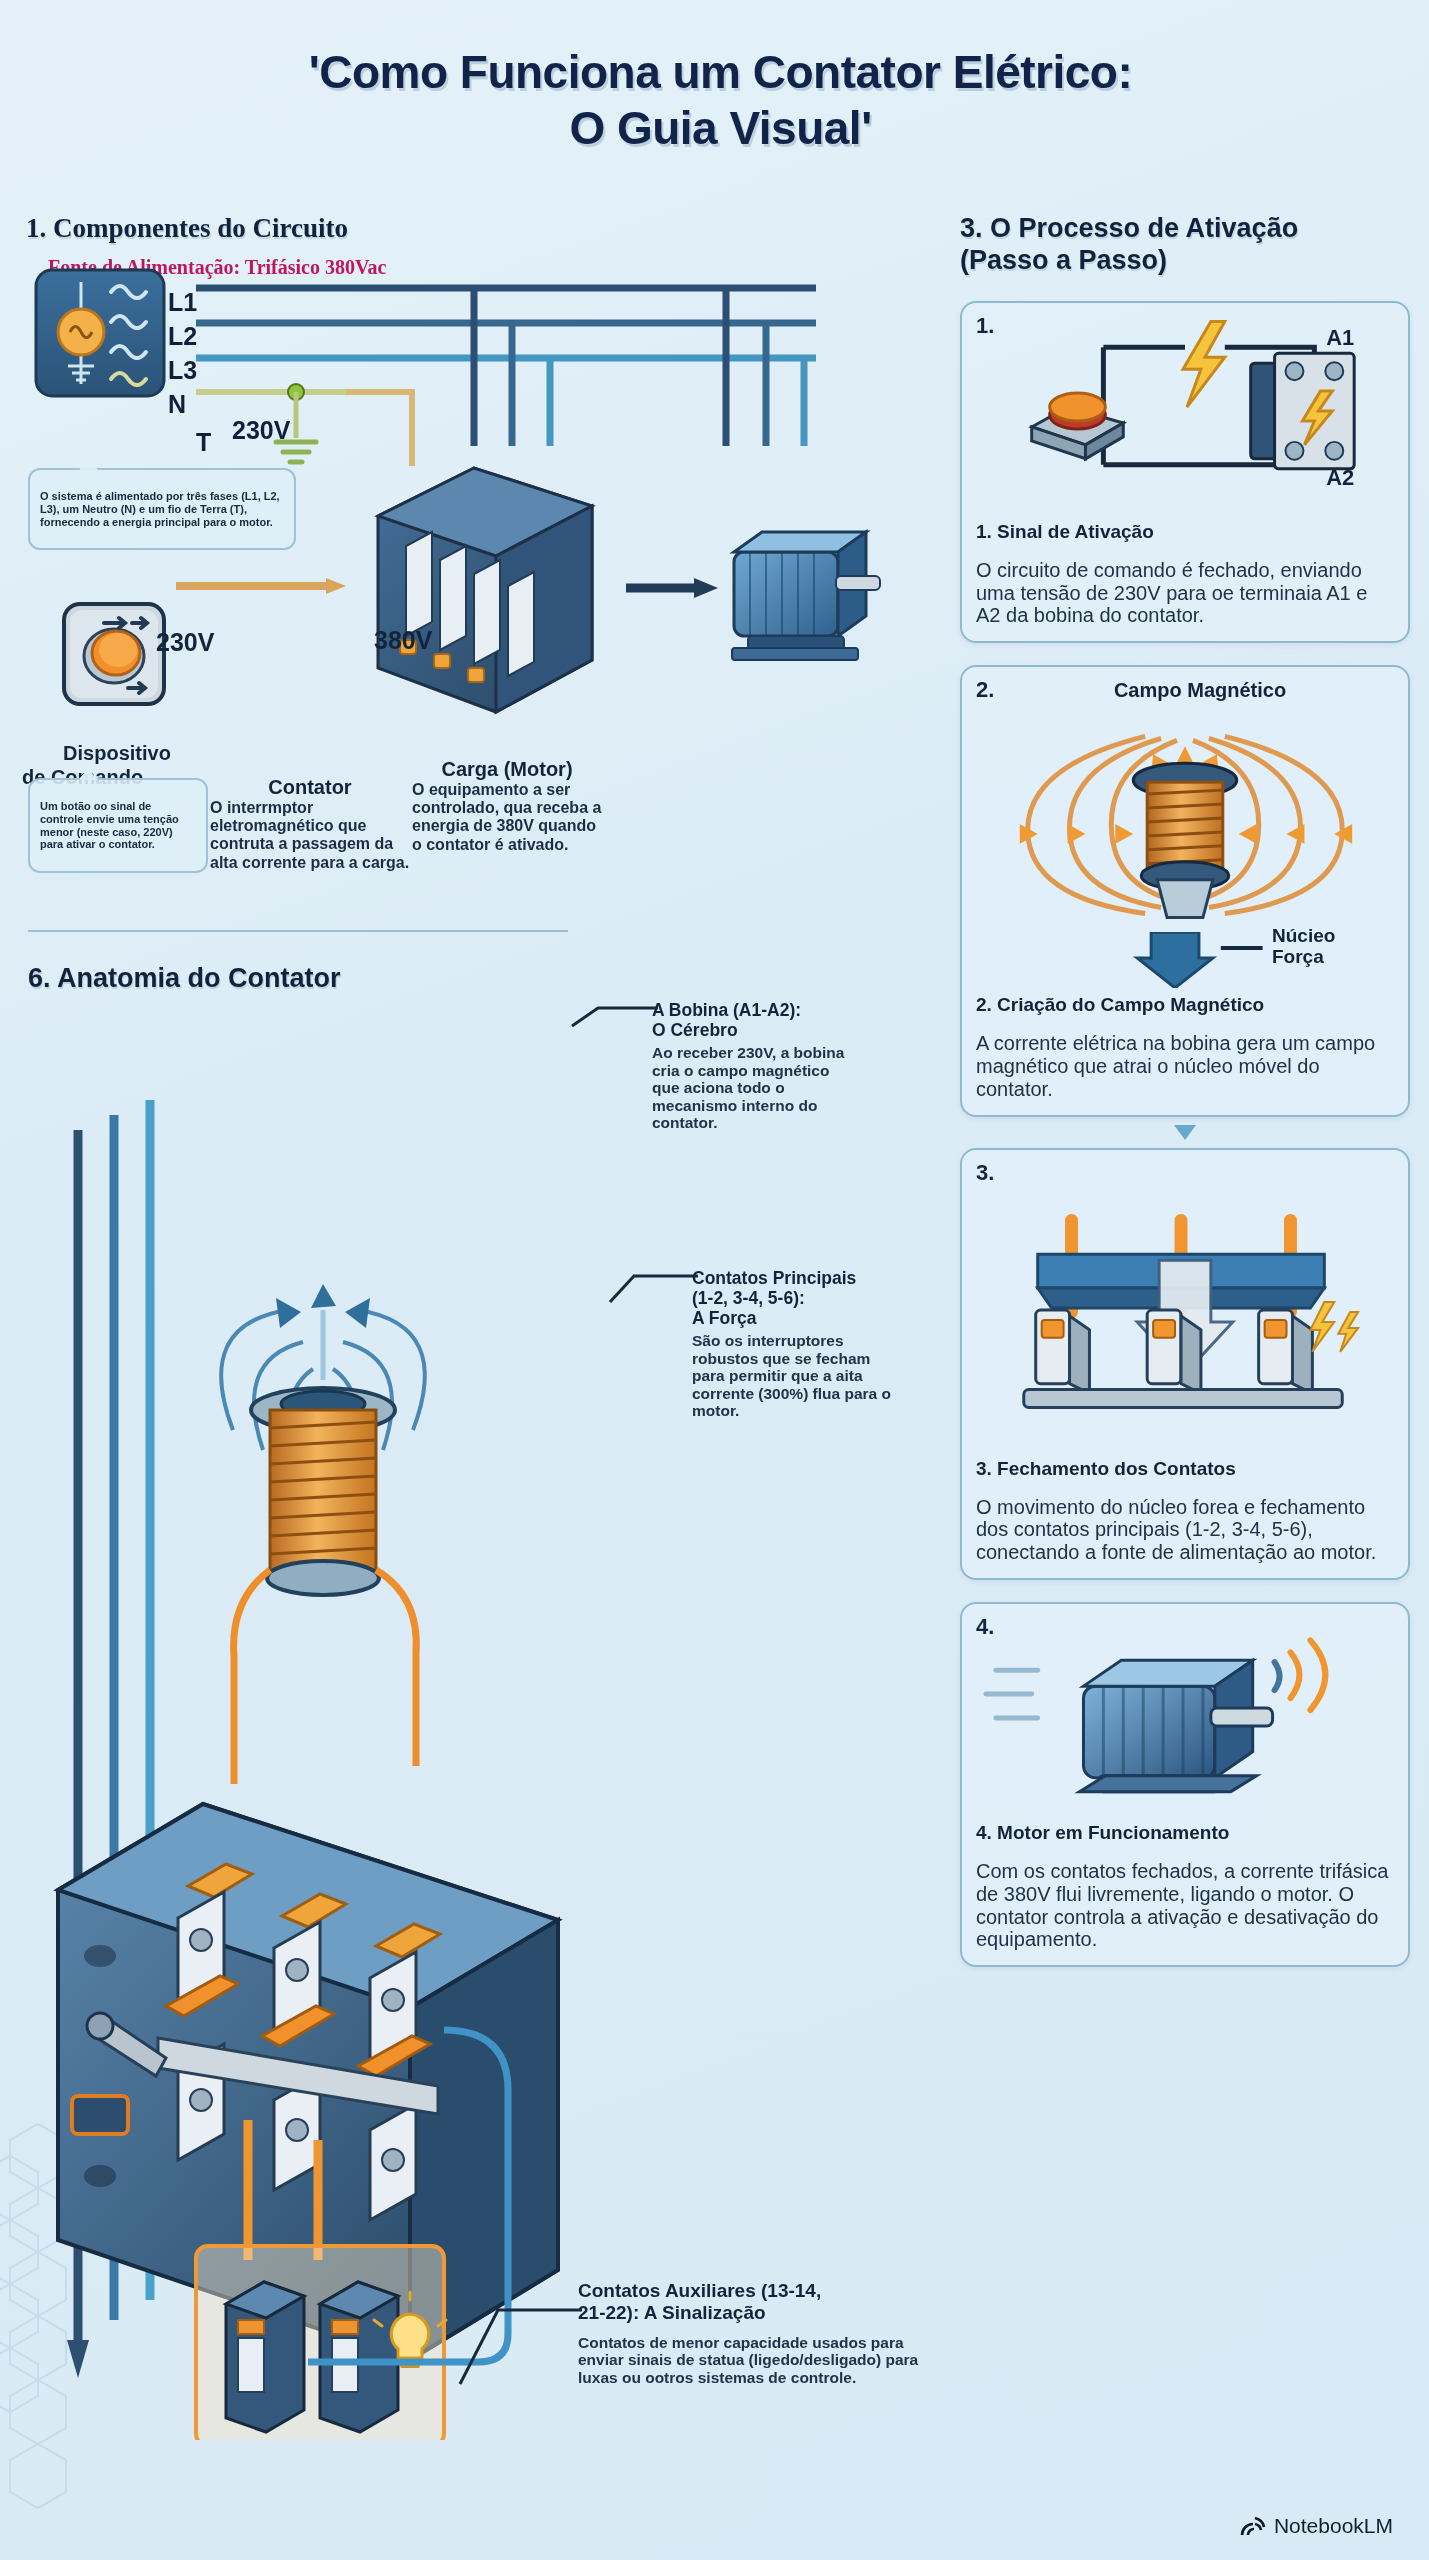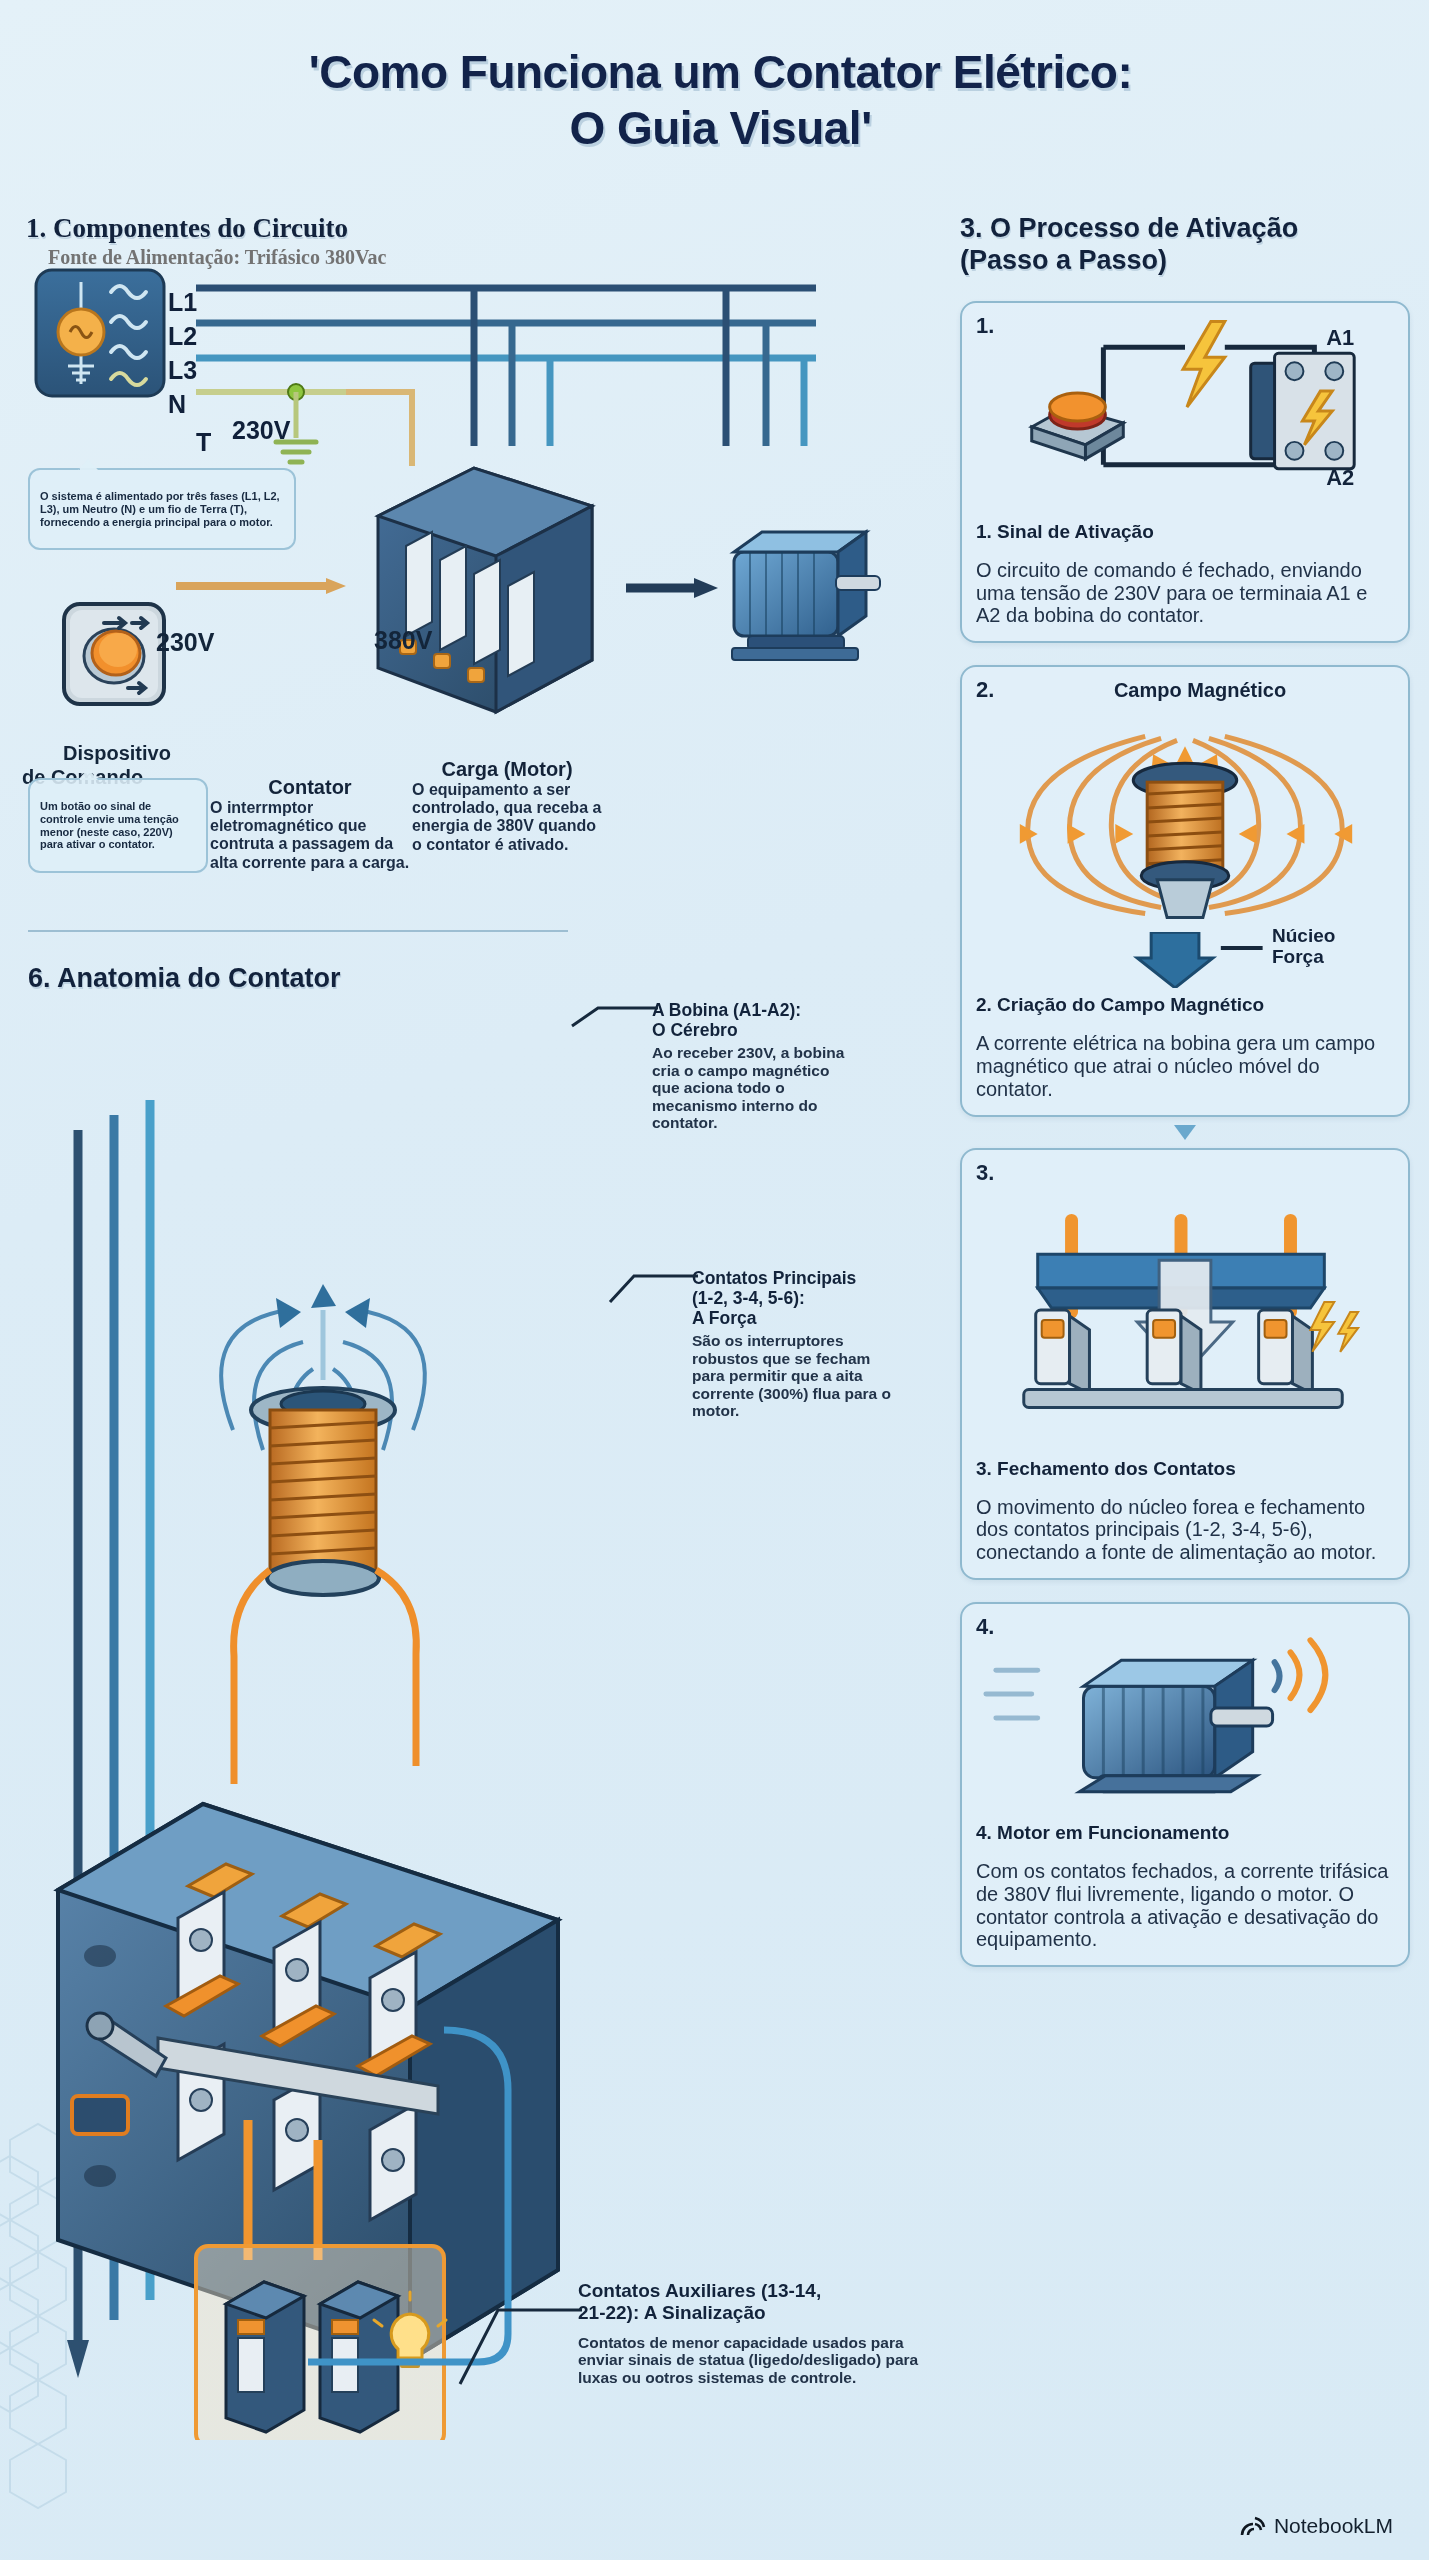--- a/index.html
+++ b/index.html
@@ -44,22 +44,22 @@
   .sec-title {
     font-size: 27px;
     font-weight: bold;
     color: #12223c;
     line-height: 1.2;
     text-shadow: 1px 2px 0 rgba(150,178,200,.45);
   }
   .sub-title {
     font-size: 20px;
     font-weight: bold;
-    color: #737373;
-    margin: 2px 0 0 22px;
+    color: #be185d;
+    margin: 12px 0 0 22px;
   }
 
   
   .bubble {
     position: absolute;
     background: rgba(222,239,248,.88);
     border: 2px solid #9cc3d8;
     border-radius: 12px;
     padding: 20px 10px;
     font-size: 11px;

